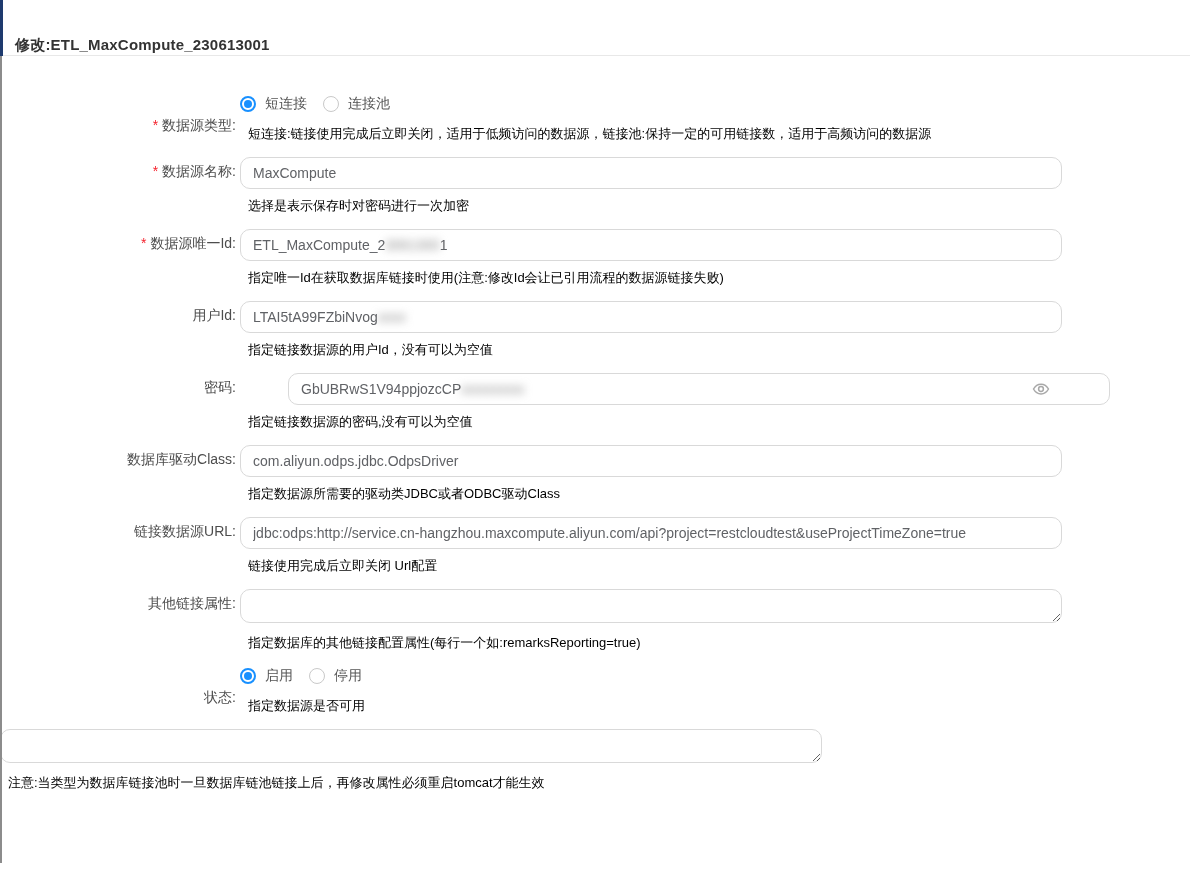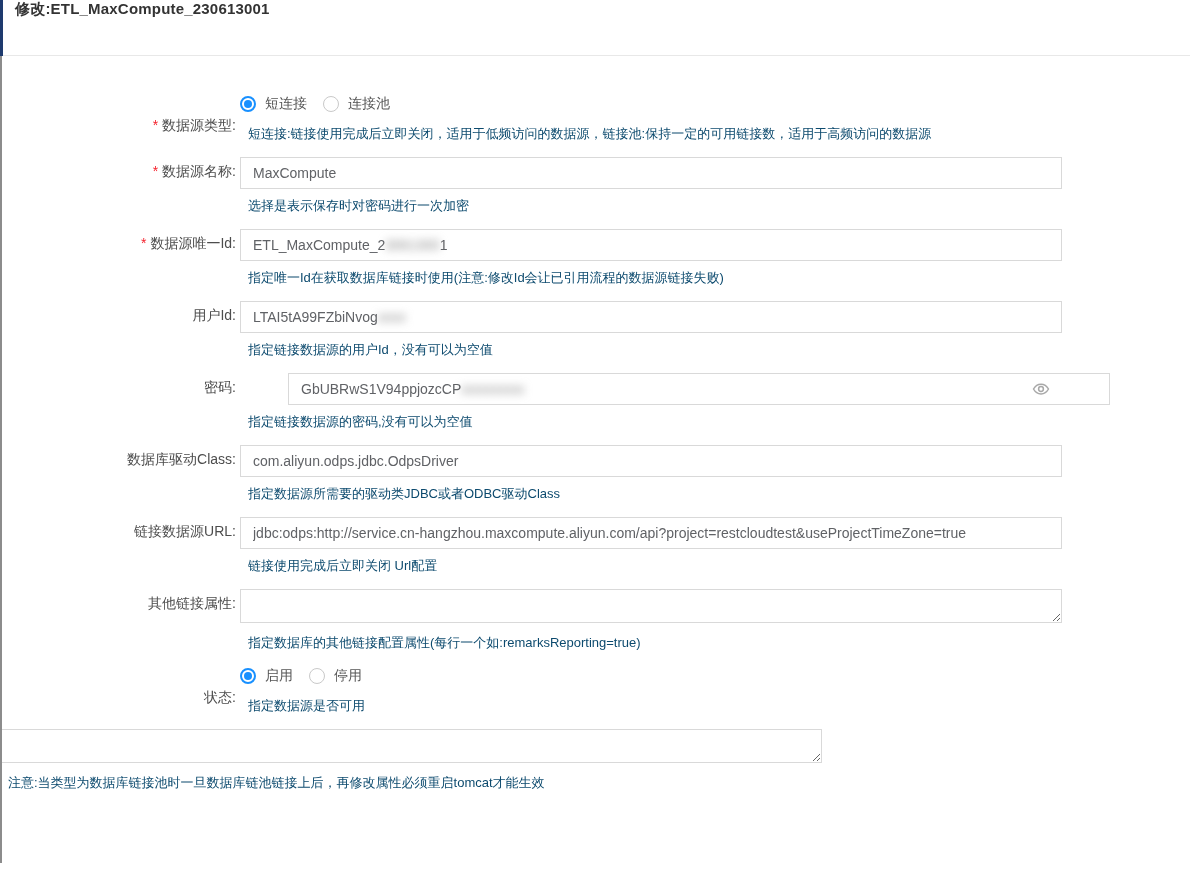--- a/index.html
+++ b/index.html
@@ -4,51 +4,51 @@
 <style>
   * { box-sizing: border-box; margin: 0; padding: 0; }
   html,body { width:1190px; height:871px; background:#fff; overflow:hidden; }
   body { font-family:"Liberation Sans","DejaVu Sans",sans-serif; font-size:14px; color:#555; position:relative; }
 
   
   .edge-navy { position:absolute; left:0; top:0; width:3px; height:56px; background:#1e3a6e; }
   .edge-gray { position:absolute; left:0; top:56px; width:2px; height:807px; background:#8c8c8c; }
 
   
-  .titlebar { height:56px; display:flex; align-items:flex-start; padding-left:15px; border-bottom:1px solid #e8e8e8; }
+  .titlebar { height:56px; display:flex; align-items:flex-end; padding-left:15px; border-bottom:1px solid #e8e8e8; }
   .titlebar .title { font-size:15px; font-weight:700; color:#333; letter-spacing:.2px; }
 
   
   .form { padding-top:38px; }
   .row { display:flex; margin-bottom:15px; }
   .label-col { width:240px; flex:0 0 240px; text-align:right; padding-right:4px; padding-top:6px; color:#4d4d4d; }
   .label-col .req { color:#f5222d; margin-right:4px; font-size:14px; }
   .ctrl-col { width:822px; flex:0 0 822px; }
 
   .radio-row .label-col { padding-top:2px;margin-top:21px; }
   .radio-group { display:flex; align-items:center; gap:16px; padding-top:1px; }
   .radio-item { display:flex; align-items:center; gap:9px; cursor:pointer; color:#555; }
   .radio { width:16px; height:16px; border-radius:50%; background:#fff; border:1px solid #c9c9c9; position:relative; flex:0 0 16px; }
   .radio.checked { border:2px solid #1890ff; }
   .radio.checked::after { content:""; position:absolute; left:50%; top:50%; width:8px; height:8px; margin:-4px 0 0 -4px; border-radius:50%; background:#1890ff; }
 
   .text-input, .fake-input, textarea.area {
-    width:822px; height:32px; border:1px solid #d9d9d9; border-radius:0;
+    width:822px; height:32px; border:1px solid #d9d9d9; border-radius:10px;
     padding:0 12px; font-size:14px; color:#606266; background:#fff;
     font-family:"Liberation Sans","DejaVu Sans",sans-serif; outline:none;
   }
   .fake-input { display:flex; align-items:center; white-space:nowrap; overflow:hidden;text-align:center; }
   .fake-input .masked { filter:blur(4px); color:#8a8a8a; user-select:none; }
   textarea.area { height:34px; padding-top:6px; resize:both; line-height:18px; }
 
   .pwd-wrap { position:relative; width:822px;padding-left:48px; }
   .pwd-wrap .fake-input { padding-right:40px; }
   .eye { position:absolute; right:12px; top:50%; transform:translateY(-50%); width:18px; height:18px; display:flex; align-items:center; justify-content:center; cursor:pointer; }
 
-  .help { margin:9px 0 0 8px; color:#0c4a6e; font-size:13px; line-height:16px; }
+  .help { margin:9px 0 0 8px; color:#000000; font-size:13px; line-height:16px; }
   .radio-help { margin-top:13px; }
 </style>
 </head>
 <body>
 
 <div class="edge-navy"></div>
 <div class="edge-gray"></div>
 
 <div class="titlebar">
   <span class="title">修改:ETL_MaxCompute_230613001</span>

